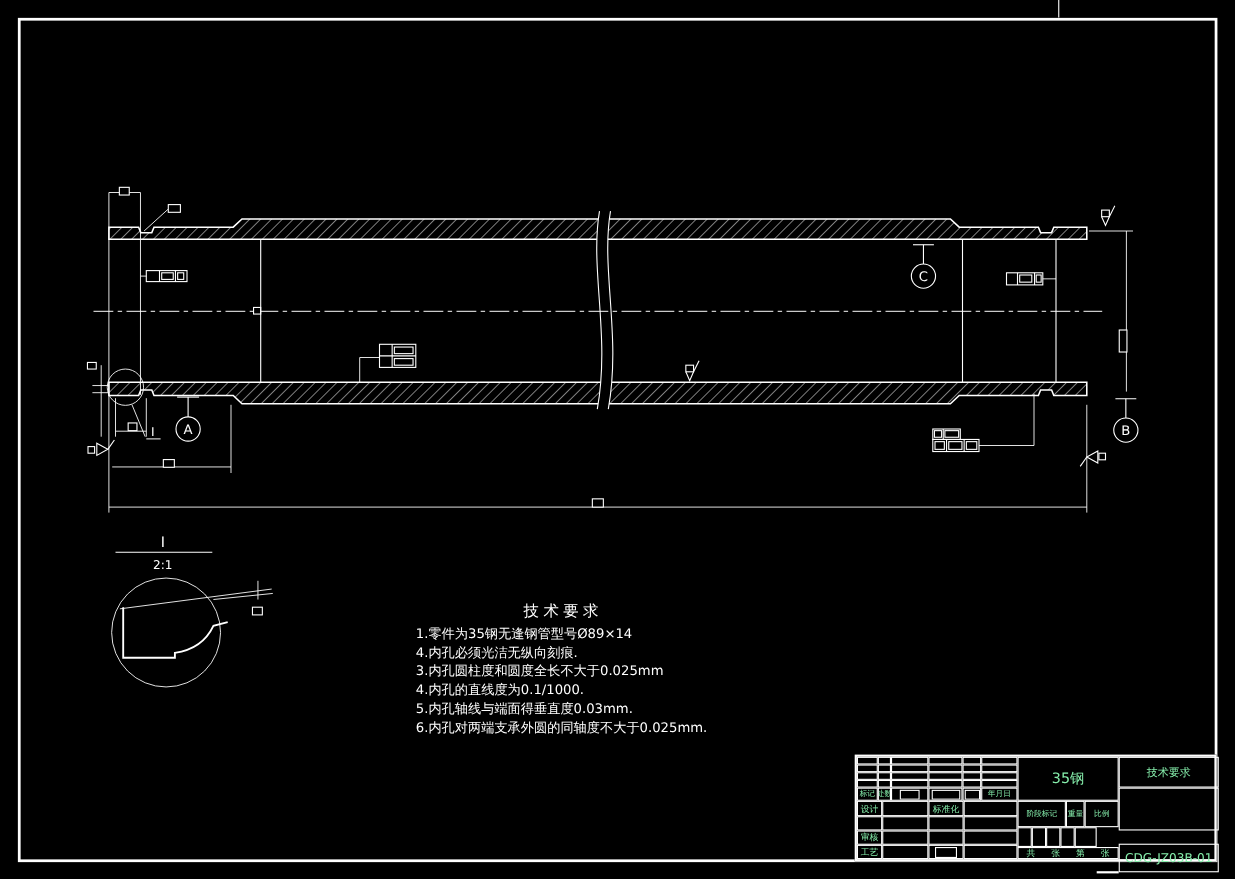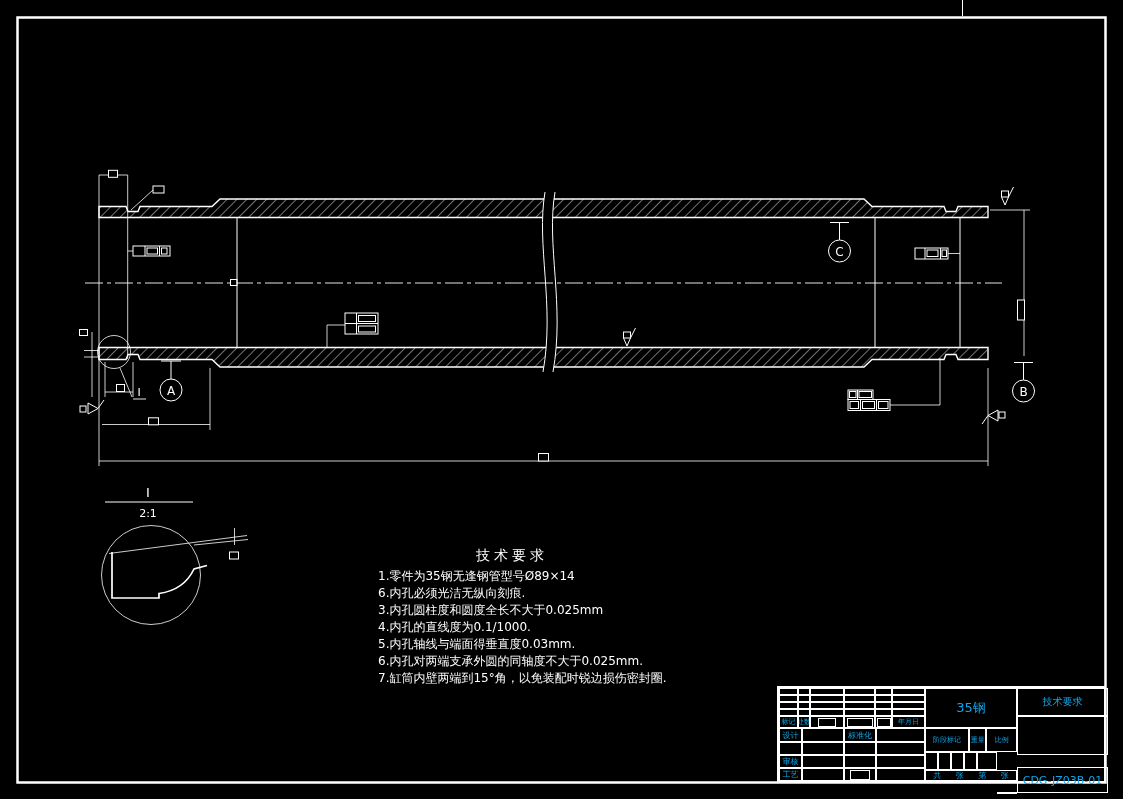--- a/index.html
+++ b/index.html
@@ -11,21 +11,21 @@
   
   .tech{position:absolute;left:378px;top:547px;width:345px;}
   .tech-title{font-size:14px;letter-spacing:4px;margin-left:98px;margin-bottom:3px;}
   .tech-line{font-size:12px;line-height:17px;white-space:nowrap;}
 
   
   .tb{position:absolute;left:777px;top:686px;width:329px;height:97px;
       border:2px solid #fff;box-sizing:border-box;background:#000;}
   .tb .blk{position:absolute;box-sizing:border-box;}
   .cell{border:1px solid #fff;box-sizing:border-box;display:flex;align-items:center;
-        justify-content:center;overflow:hidden;white-space:nowrap;color:#0ea5e9;}
+        justify-content:center;overflow:hidden;white-space:nowrap;color:#86efac;}
   .g-revblank{display:grid;grid-template-columns:19px 12px 34px 31px 17px 33px;
               grid-auto-rows:7px;width:146px;}
   .g-revlabel{display:grid;grid-template-columns:19px 12px 34px 31px 17px 33px;
               grid-auto-rows:12px;width:146px;}
   .g-sign{display:grid;grid-template-columns:23px 42px 32px 49px;
           grid-template-rows:14px 13px 13px 13px;width:146px;}
   .f7{font-size:7px;} .f8{font-size:8px;} .f9{font-size:9px;}
   .f10{font-size:10px;} .f11{font-size:11px;} .f13{font-size:13px;} .f14{font-size:14px;}
   .ph{display:inline-block;border:1px solid #fff;}
   .sheetrow{display:flex;justify-content:space-around;align-items:center;}
@@ -196,26 +196,25 @@
   <text x="1023.5" y="395.5" font-size="12" text-anchor="middle">B</text>
   <text x="839.5" y="255.5" font-size="12" text-anchor="middle">C</text>
   <text x="139" y="396" font-size="11" text-anchor="middle">I</text>
   <text x="148" y="497" font-size="13" text-anchor="middle">I</text>
   <text x="148" y="517" font-size="11" text-anchor="middle">2:1</text>
 </svg>
 
 <div class="tech">
   <div class="tech-title">技术要求</div>
   <div class="tech-line">1.零件为35钢无逢钢管型号Ø89×14</div>
-  <div class="tech-line">6.内孔必须光洁无纵向刻痕.</div>
+  <div class="tech-line">4.内孔必须光洁无纵向刻痕.</div>
   <div class="tech-line">3.内孔圆柱度和圆度全长不大于0.025mm</div>
   <div class="tech-line">4.内孔的直线度为0.1/1000.</div>
   <div class="tech-line">5.内孔轴线与端面得垂直度0.03mm.</div>
   <div class="tech-line">6.内孔对两端支承外圆的同轴度不大于0.025mm.</div>
-  <div class="tech-line">7.缸筒内壁两端到15°角，以免装配时锐边损伤密封圈.</div>
 </div>
 
 <div class="tb">
 
   <div class="blk g-revblank" style="left:0;top:0;">
       <div class="cell"></div>
       <div class="cell"></div>
       <div class="cell"></div>
       <div class="cell"></div>
       <div class="cell"></div>

